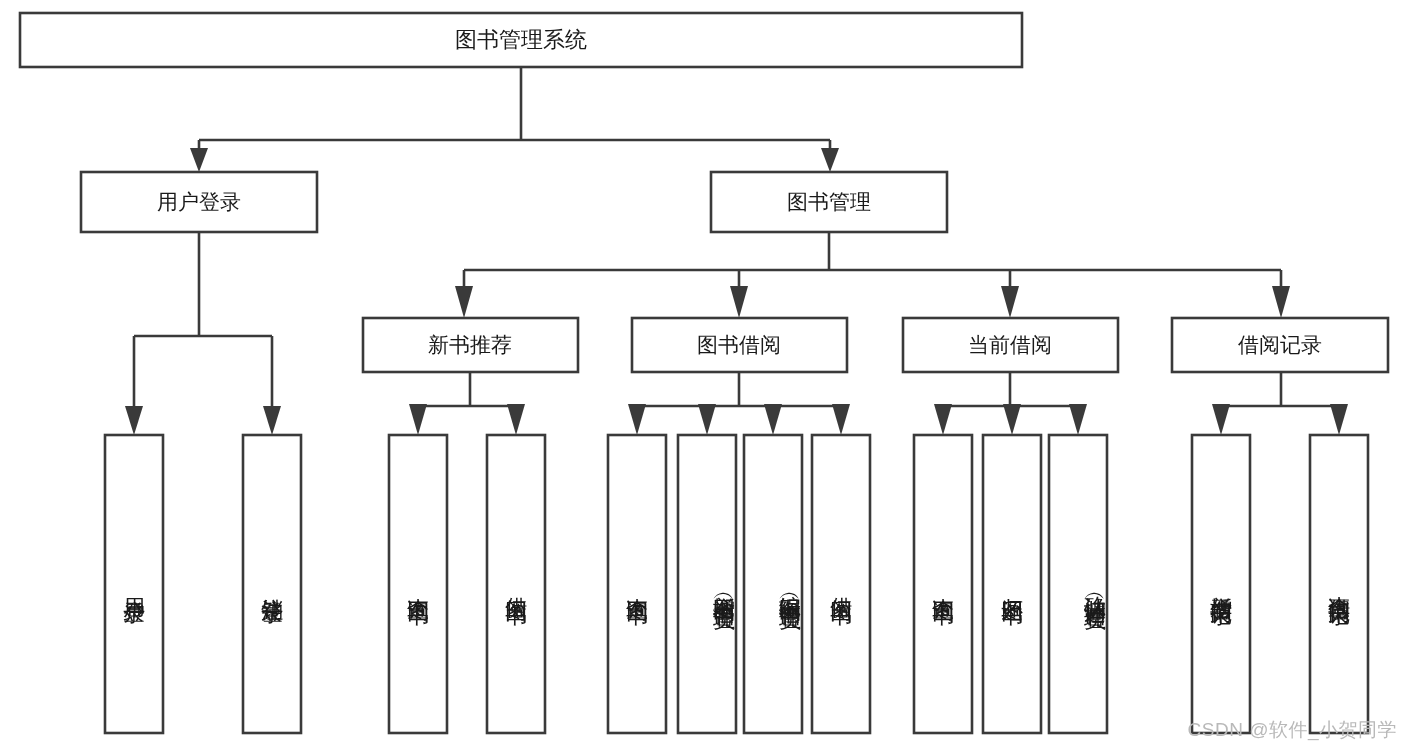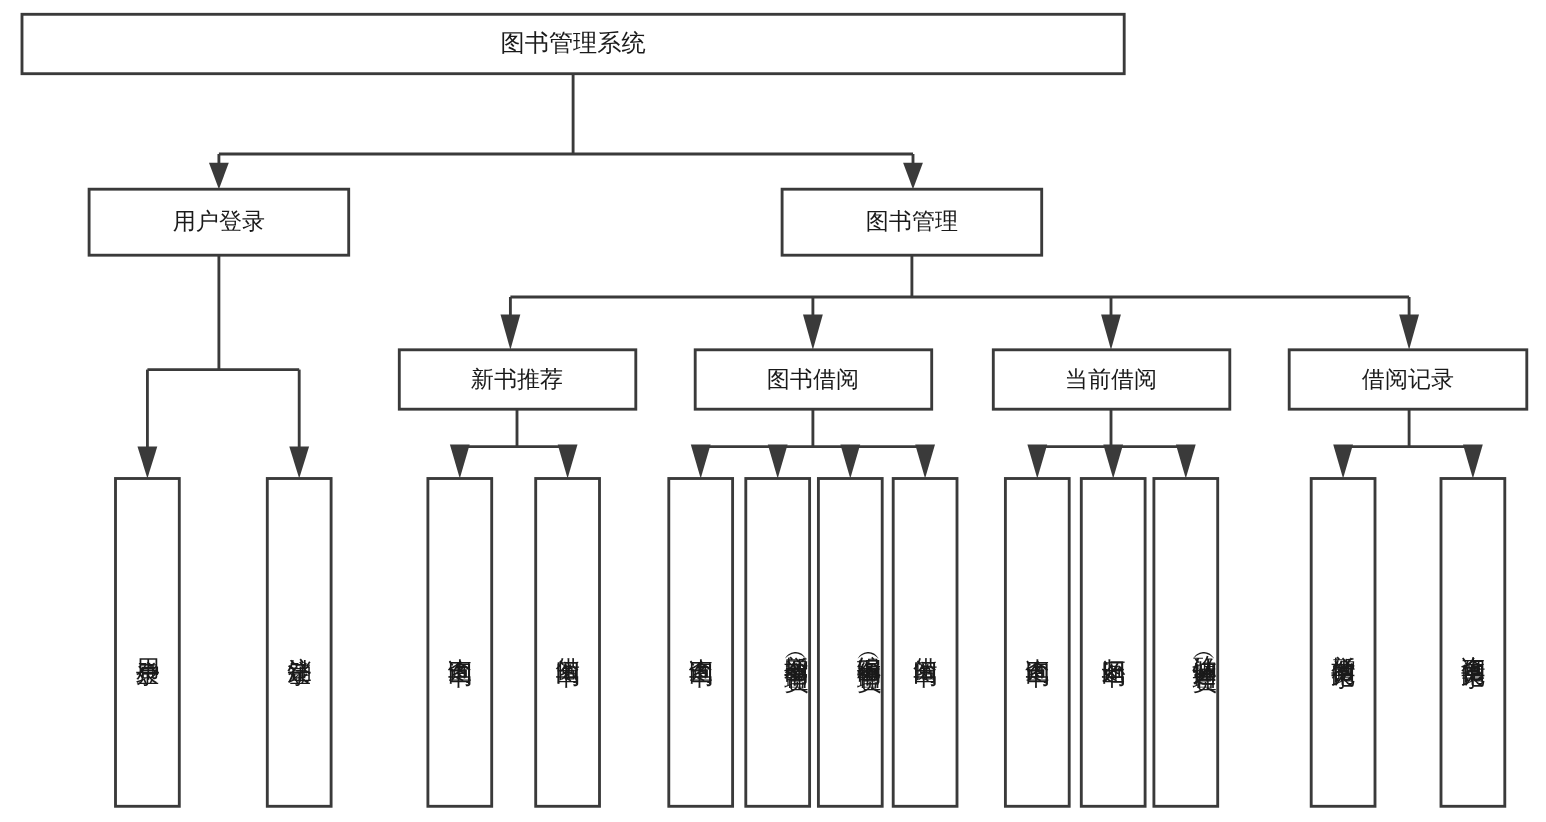--- a/index.html
+++ b/index.html
@@ -202,14 +202,15 @@
   <div class="leaf-label" style="left:608px; top:435px; width:58px; height:298px;">查询图书</div>
   <div class="leaf-label" style="left:678px; top:435px; width:58px; height:298px; align-items:flex-start; padding-top:6px; box-sizing:border-box;">新增图书（管理员）</div>
   <div class="leaf-label" style="left:744px; top:435px; width:58px; height:298px; align-items:flex-start; padding-top:6px; box-sizing:border-box;">编辑图书（管理员）</div>
   <div class="leaf-label" style="left:812px; top:435px; width:58px; height:298px;">借阅图书</div>
   <div class="leaf-label" style="left:914px; top:435px; width:58px; height:298px;">查询图书</div>
   <div class="leaf-label" style="left:983px; top:435px; width:58px; height:298px;">归还图书</div>
   <div class="leaf-label" style="left:1049px; top:435px; width:58px; height:298px; align-items:flex-start; padding-top:6px; box-sizing:border-box;">确认归还（管理员）</div>
   <div class="leaf-label" style="left:1192px; top:435px; width:58px; height:298px;">新增借阅记录</div>
   <div class="leaf-label" style="left:1310px; top:435px; width:58px; height:298px;">查询借阅记录</div>
 
+  <div class="watermark">CSDN @软件_小贺同学</div>
 
 </div>
 
 </body></html>

